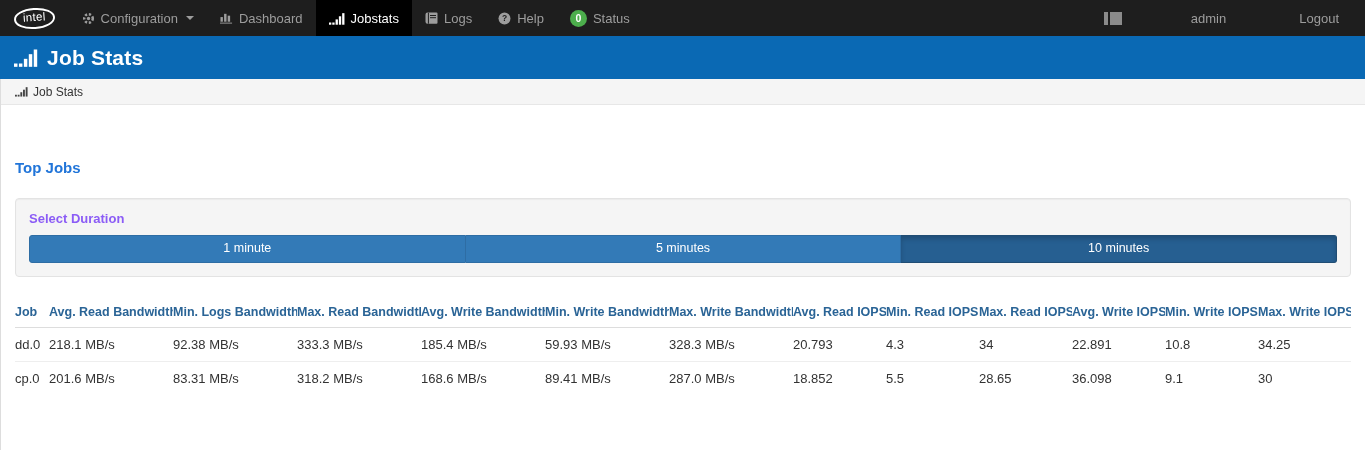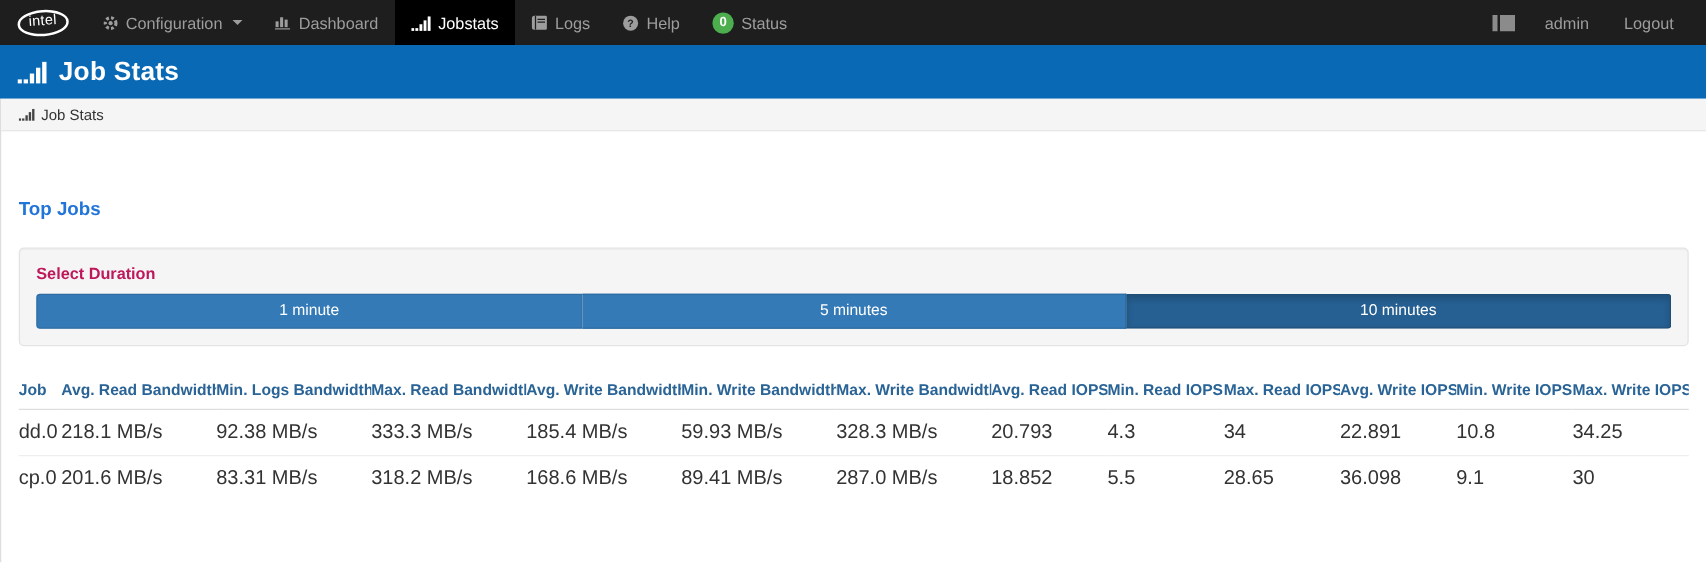--- a/index.html
+++ b/index.html
@@ -23,55 +23,55 @@
             text-decoration:none;cursor:pointer;white-space:nowrap;}
   .nav-item.active{background:var(--navbar_active_bg);color:#fff;}
   .nav-item .icon{display:inline-flex;align-items:center;line-height:0;}
   .caret-down{width:0;height:0;border-left:4px solid transparent;border-right:4px solid transparent;
               border-top:4px solid currentColor;display:inline-block;margin-left:2px;}
   .badge-circle{background:var(--badge_green);color:#fff;border-radius:50%;width:17px;height:17px;
                 display:inline-flex;align-items:center;justify-content:center;font-size:10.5px;font-weight:bold;}
   .user-icon{display:inline-flex;align-items:center;gap:2px;margin-right:10px;align-self:center;}
   .user-icon .ubar{display:inline-block;width:4px;height:13px;background:#8b8b8b;}
   .user-icon .ublock{display:inline-block;width:12px;height:13px;background:#8b8b8b;}
-  .nav-right{padding-right:12px;}
+  .nav-right{padding-right:12px;gap:45px;}
   .nav-right .nav-item{padding:0 14px;}
 
   
   .page-header{height:43px;background:var(--header_blue);display:flex;align-items:center;
                padding:0 14px;gap:9px;color:#fff;}
   .page-header h1{font-size:21px;font-weight:bold;letter-spacing:.2px;}
 
   
   .page-body{border-left:1px solid #ddd;height:371px;}
   .breadcrumb{height:26px;background:#f5f5f5;border-bottom:1px solid #e7e7e7;display:flex;
               align-items:center;gap:5px;padding:0 14px;font-size:12px;color:#333;}
   .breadcrumb .crumb{color:#333;text-decoration:none;cursor:pointer;}
 
   
   .section-title{color:var(--section_title_blue);font-size:15px;font-weight:bold;
                  margin:54px 14px 0;}
   .panel{margin:22px 14px 0;background:#f5f5f5;border:1px solid #e3e3e3;border-radius:4px;
          padding:12px 13px 13px;box-shadow:inset 0 1px 1px rgba(0,0,0,.04);}
-  .panel-label{font-size:13px;font-weight:bold;color:#be185d;margin-bottom:9px;}
+  .panel-label{font-size:13px;font-weight:bold;color:#8b5cf6;margin-bottom:9px;}
   .btn-group{display:flex;width:100%;}
   .btn{flex:1;background:var(--button_blue);border:1px solid var(--button_border);color:#fff;
        font-family:inherit;font-size:12.5px;padding:5px 0;text-align:center;cursor:pointer;line-height:1.25;}
   .btn:not(:first-child){border-left:none;}
   .btn:first-child{border-radius:3px 0 0 3px;}
   .btn:last-child{border-radius:0 3px 3px 0;}
   .btn.active{background:var(--button_active_blue);border-color:var(--button_active_border);
               box-shadow:inset 0 3px 5px rgba(0,0,0,.18);}
 
   
   table{width:calc(100% - 28px);margin:20px 14px 0;border-collapse:collapse;table-layout:fixed;}
   th{text-align:left;font-size:12.5px;padding:8px 6px 8px 0;border-bottom:1px solid #ddd;
      white-space:nowrap;overflow:hidden;}
   th a{color:var(--link_blue);font-weight:bold;text-decoration:none;cursor:pointer;margin-top:38px;}
-  td{font-size:16px;color:#333;padding:9px 6px 9px 0;white-space:nowrap;overflow:hidden;margin-top:26px;}
+  td{font-size:13px;color:#333;padding:9px 6px 9px 0;white-space:nowrap;overflow:hidden;margin-top:26px;}
   tbody tr + tr td{border-top:1px solid #eee;}
 </style>
 </head>
 <body>
 
 <div class="navbar">
   <div class="nav-left">
     <a class="brand">
       <span class="brand-ellipse">intel</span>
     </a>

